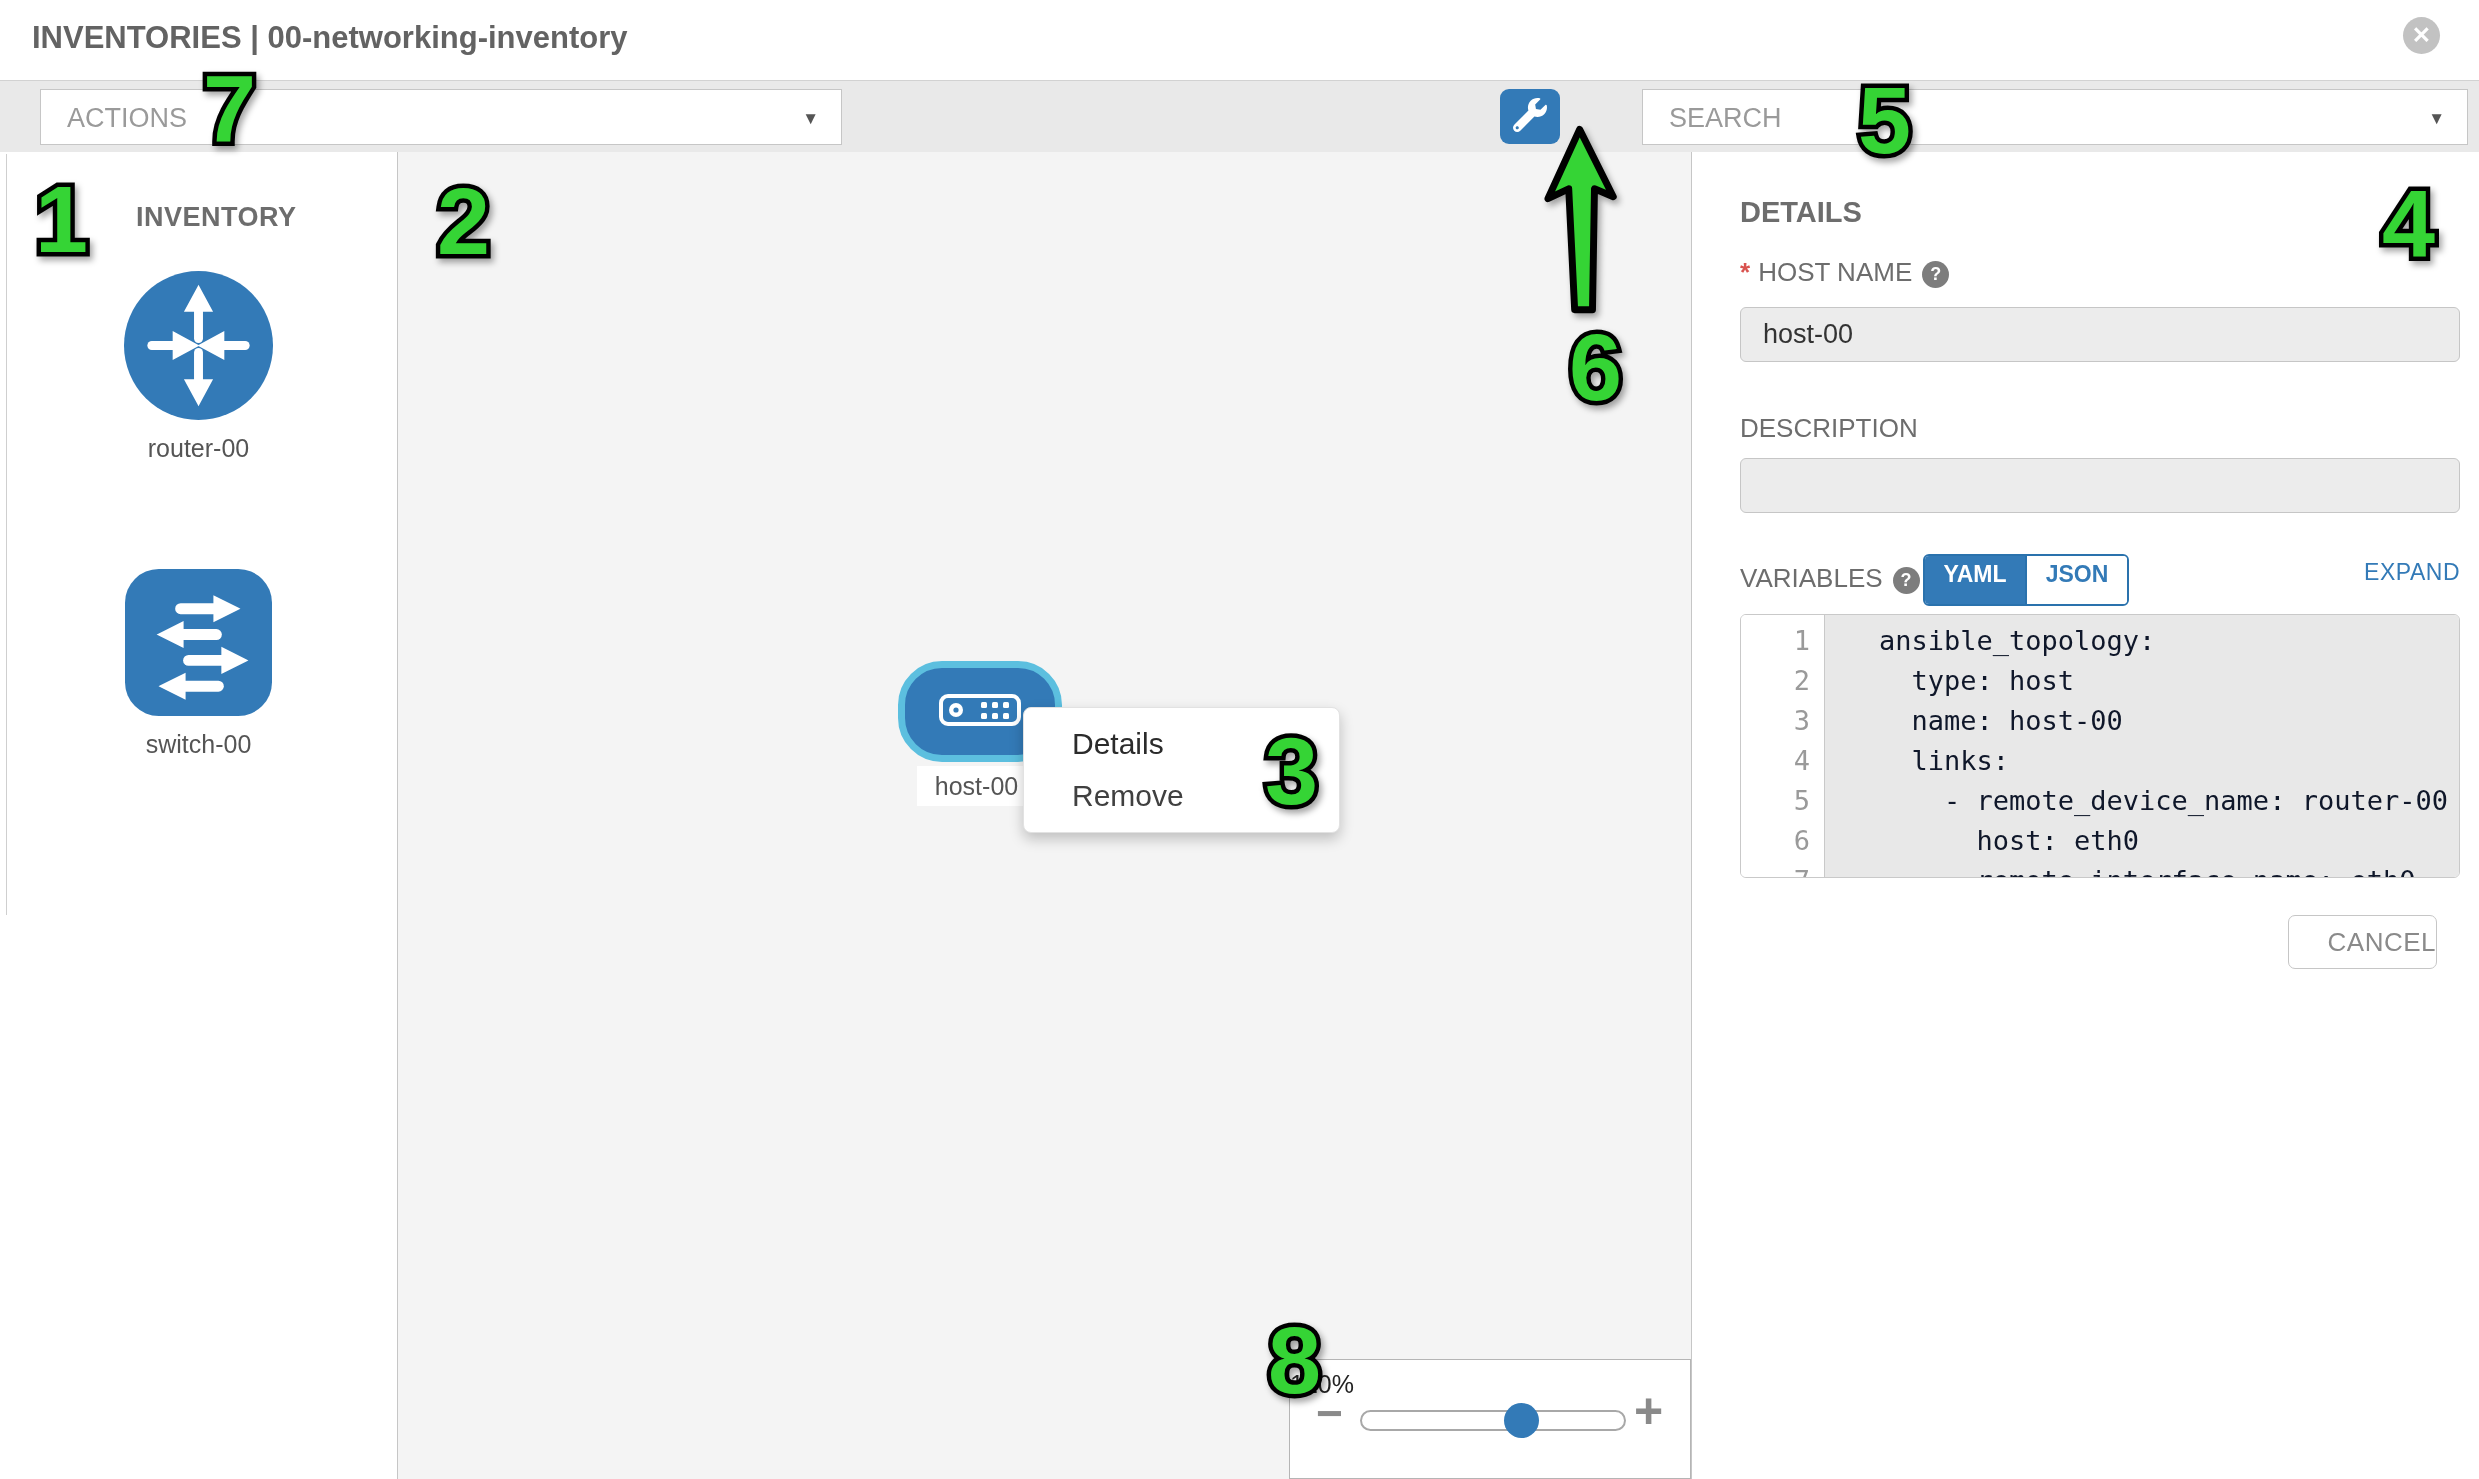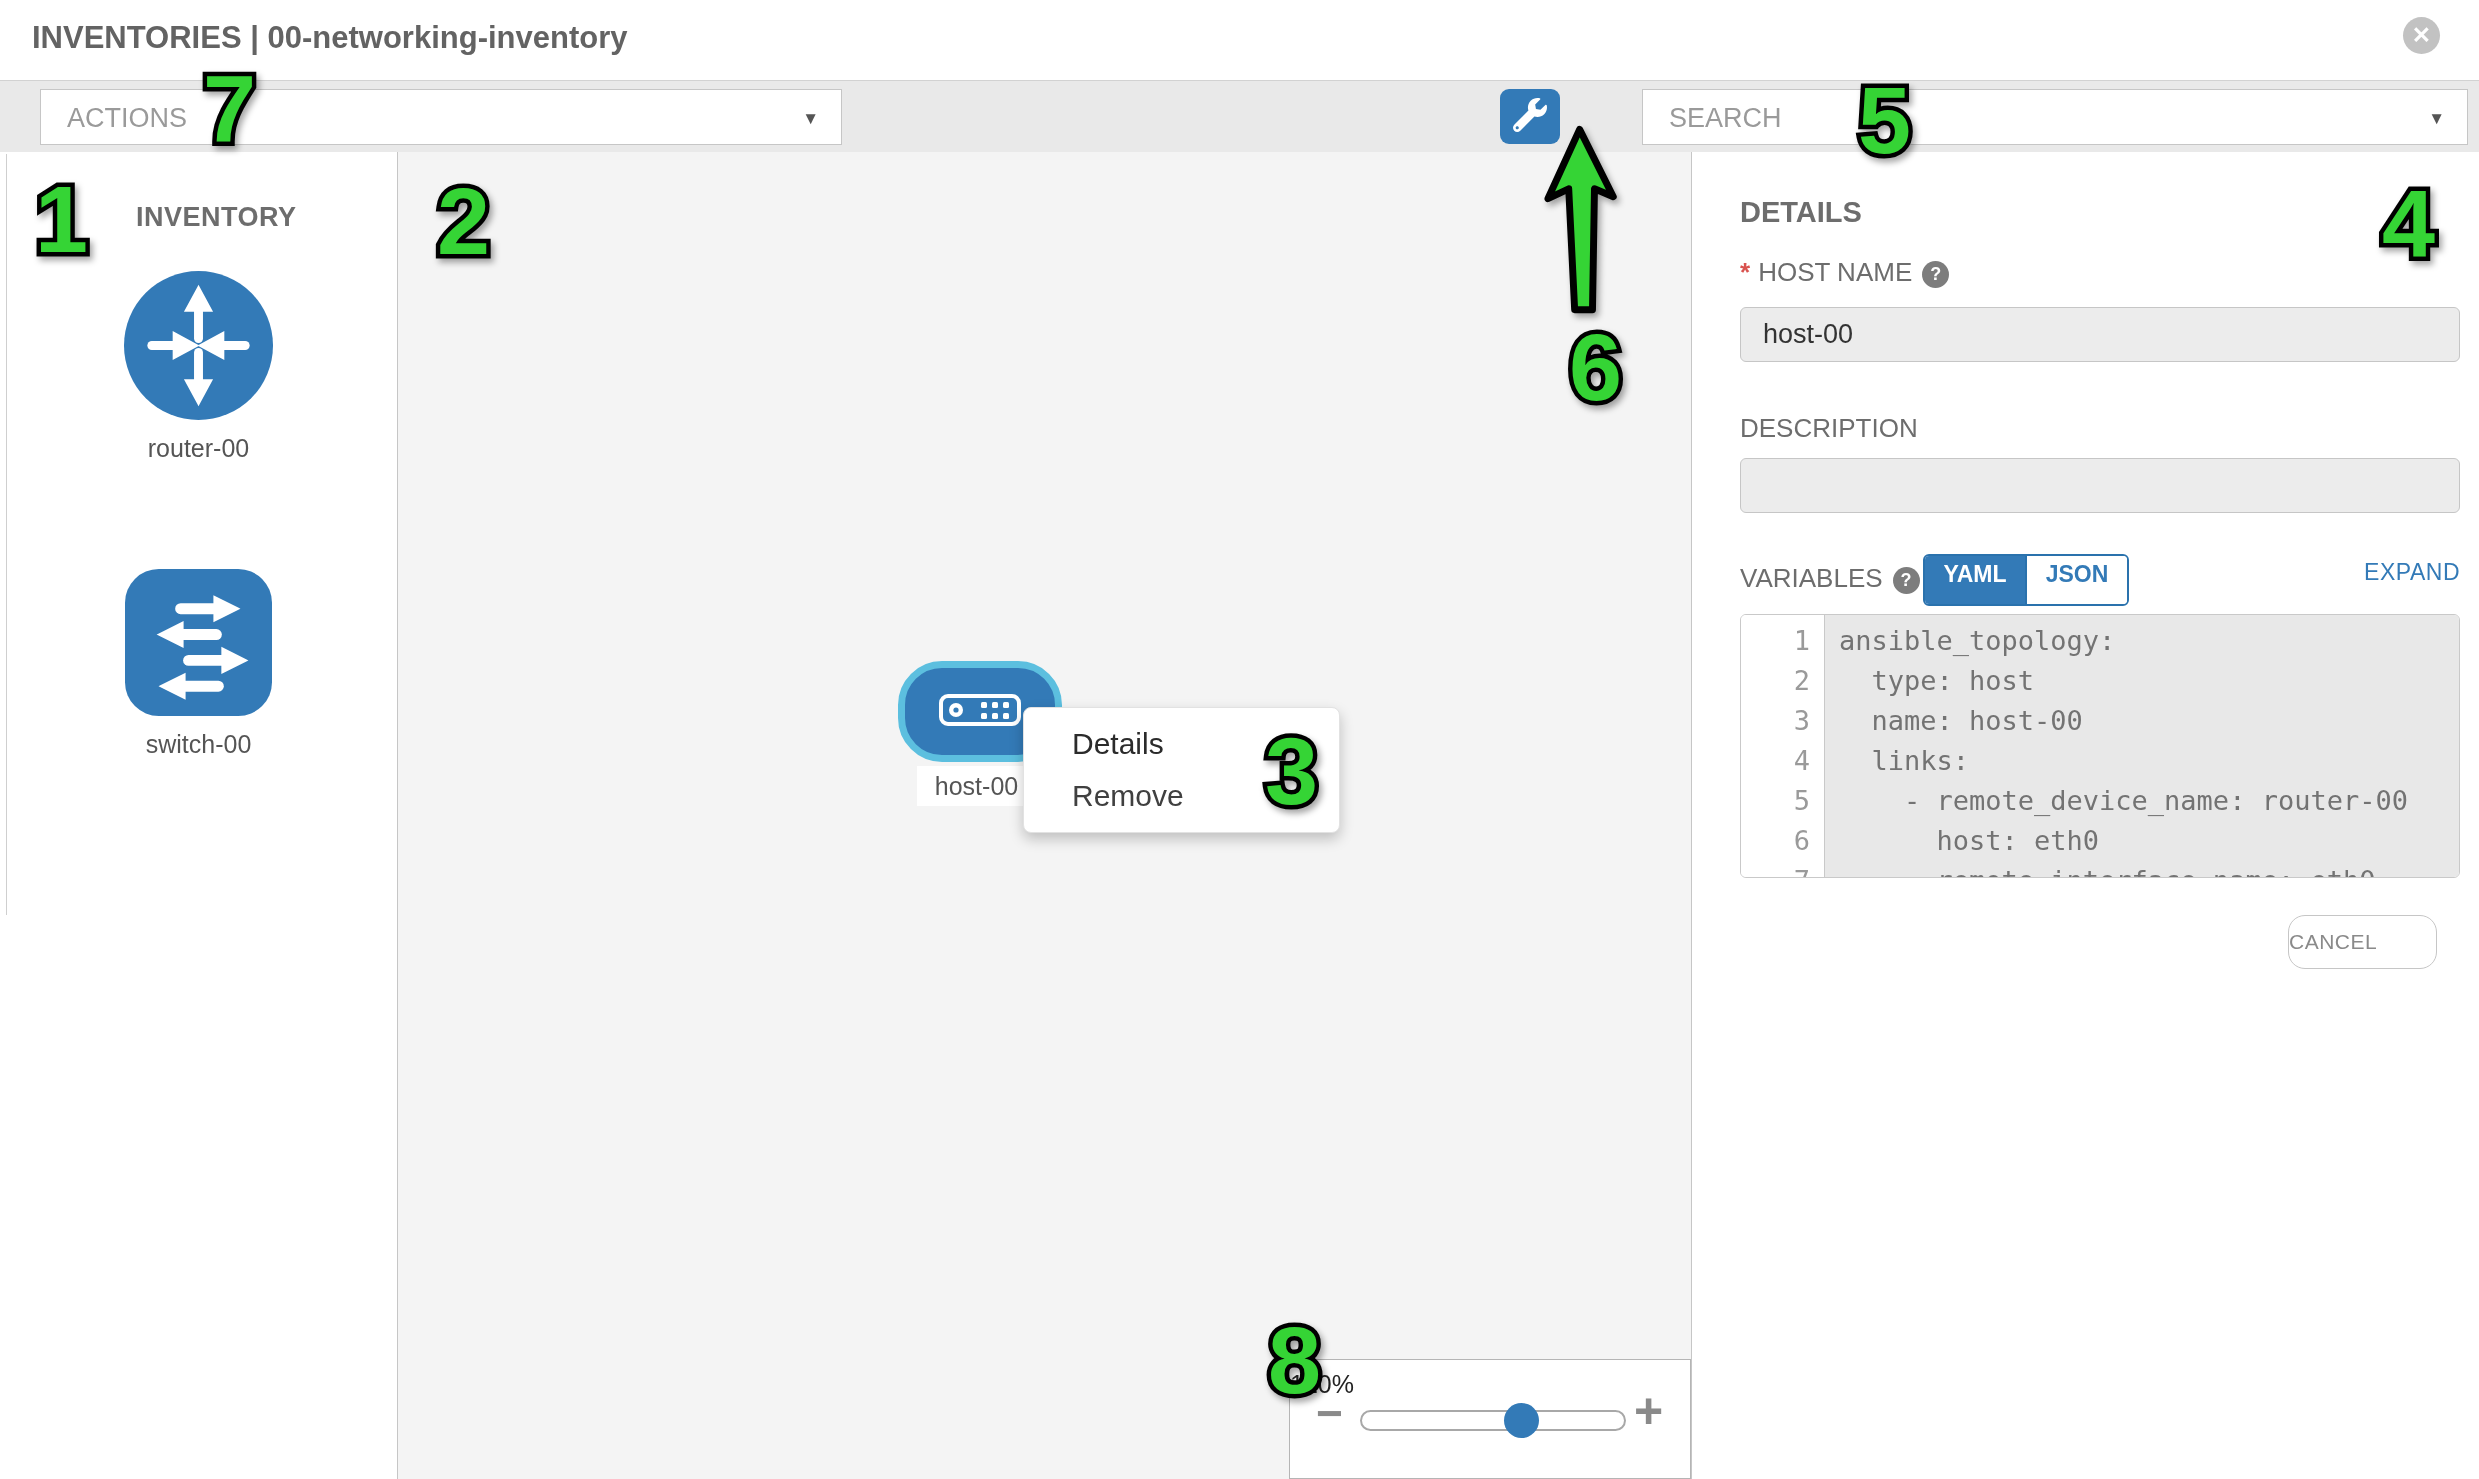--- a/index.html
+++ b/index.html
@@ -81,25 +81,25 @@
   .seg-inactive{background:#fff;color:#337ab7;border-left:2px solid #2a72ad;}
   .expand-link{position:absolute;right:19px;top:407px;font-size:23px;color:#337ab7;
                letter-spacing:0.5px;cursor:pointer;}
   .editor{position:absolute;left:48px;top:462px;width:720px;height:264px;border:1px solid #c9c9c9;
           border-radius:6px;overflow:hidden;display:flex;box-sizing:border-box;}
   .gutter{width:84px;background:#fff;border-right:1px solid #c9c9c9;box-sizing:border-box;
           padding-top:6px;text-align:right;}
   .gutter .ln{display:block;height:40px;line-height:40px;padding-right:14px;font-size:27px;
               color:#9a9a9a;font-family:"DejaVu Sans Mono",monospace;}
   .codearea{flex:1;background:#e8e8e8;padding:6px 0 0 14px;}
-  .codearea .ct{display:block;height:40px;line-height:40px;font-size:27px;color:#737373;
-                font-family:"DejaVu Sans Mono",monospace;white-space:pre;}
+  .codearea .ct{display:block;height:40px;line-height:40px;font-size:27px;color:#0f172a;
+                font-family:"DejaVu Sans Mono",monospace;white-space:pre;margin-left:40px;}
   .cancel-btn{position:absolute;left:596px;top:763px;width:149px;height:54px;background:#fff;
-              border:1px solid #c6c6c6;border-radius:17px;font-size:21px;color:#8a8a8a;
-              letter-spacing:0.5px;text-align:left;line-height:52px;cursor:pointer;box-sizing:border-box;}
+              border:1px solid #c6c6c6;border-radius:7px;font-size:26px;color:#8a8a8a;
+              letter-spacing:0.5px;text-align:right;line-height:52px;cursor:pointer;box-sizing:border-box;}
 
   
   .anno{position:absolute;z-index:50;pointer-events:none;
         filter:drop-shadow(3px 4px 3px rgba(0,0,0,0.35));}
   .anno text{font-family:"Liberation Sans",sans-serif;font-weight:bold;font-size:96px;
              stroke:#000;stroke-width:9px;paint-order:stroke;fill:#35d435;
              text-anchor:middle;dominant-baseline:central;}
   .arrow-anno{position:absolute;left:1537px;top:121px;z-index:49;pointer-events:none;
               filter:drop-shadow(3px 4px 3px rgba(0,0,0,0.35));}
 </style>

